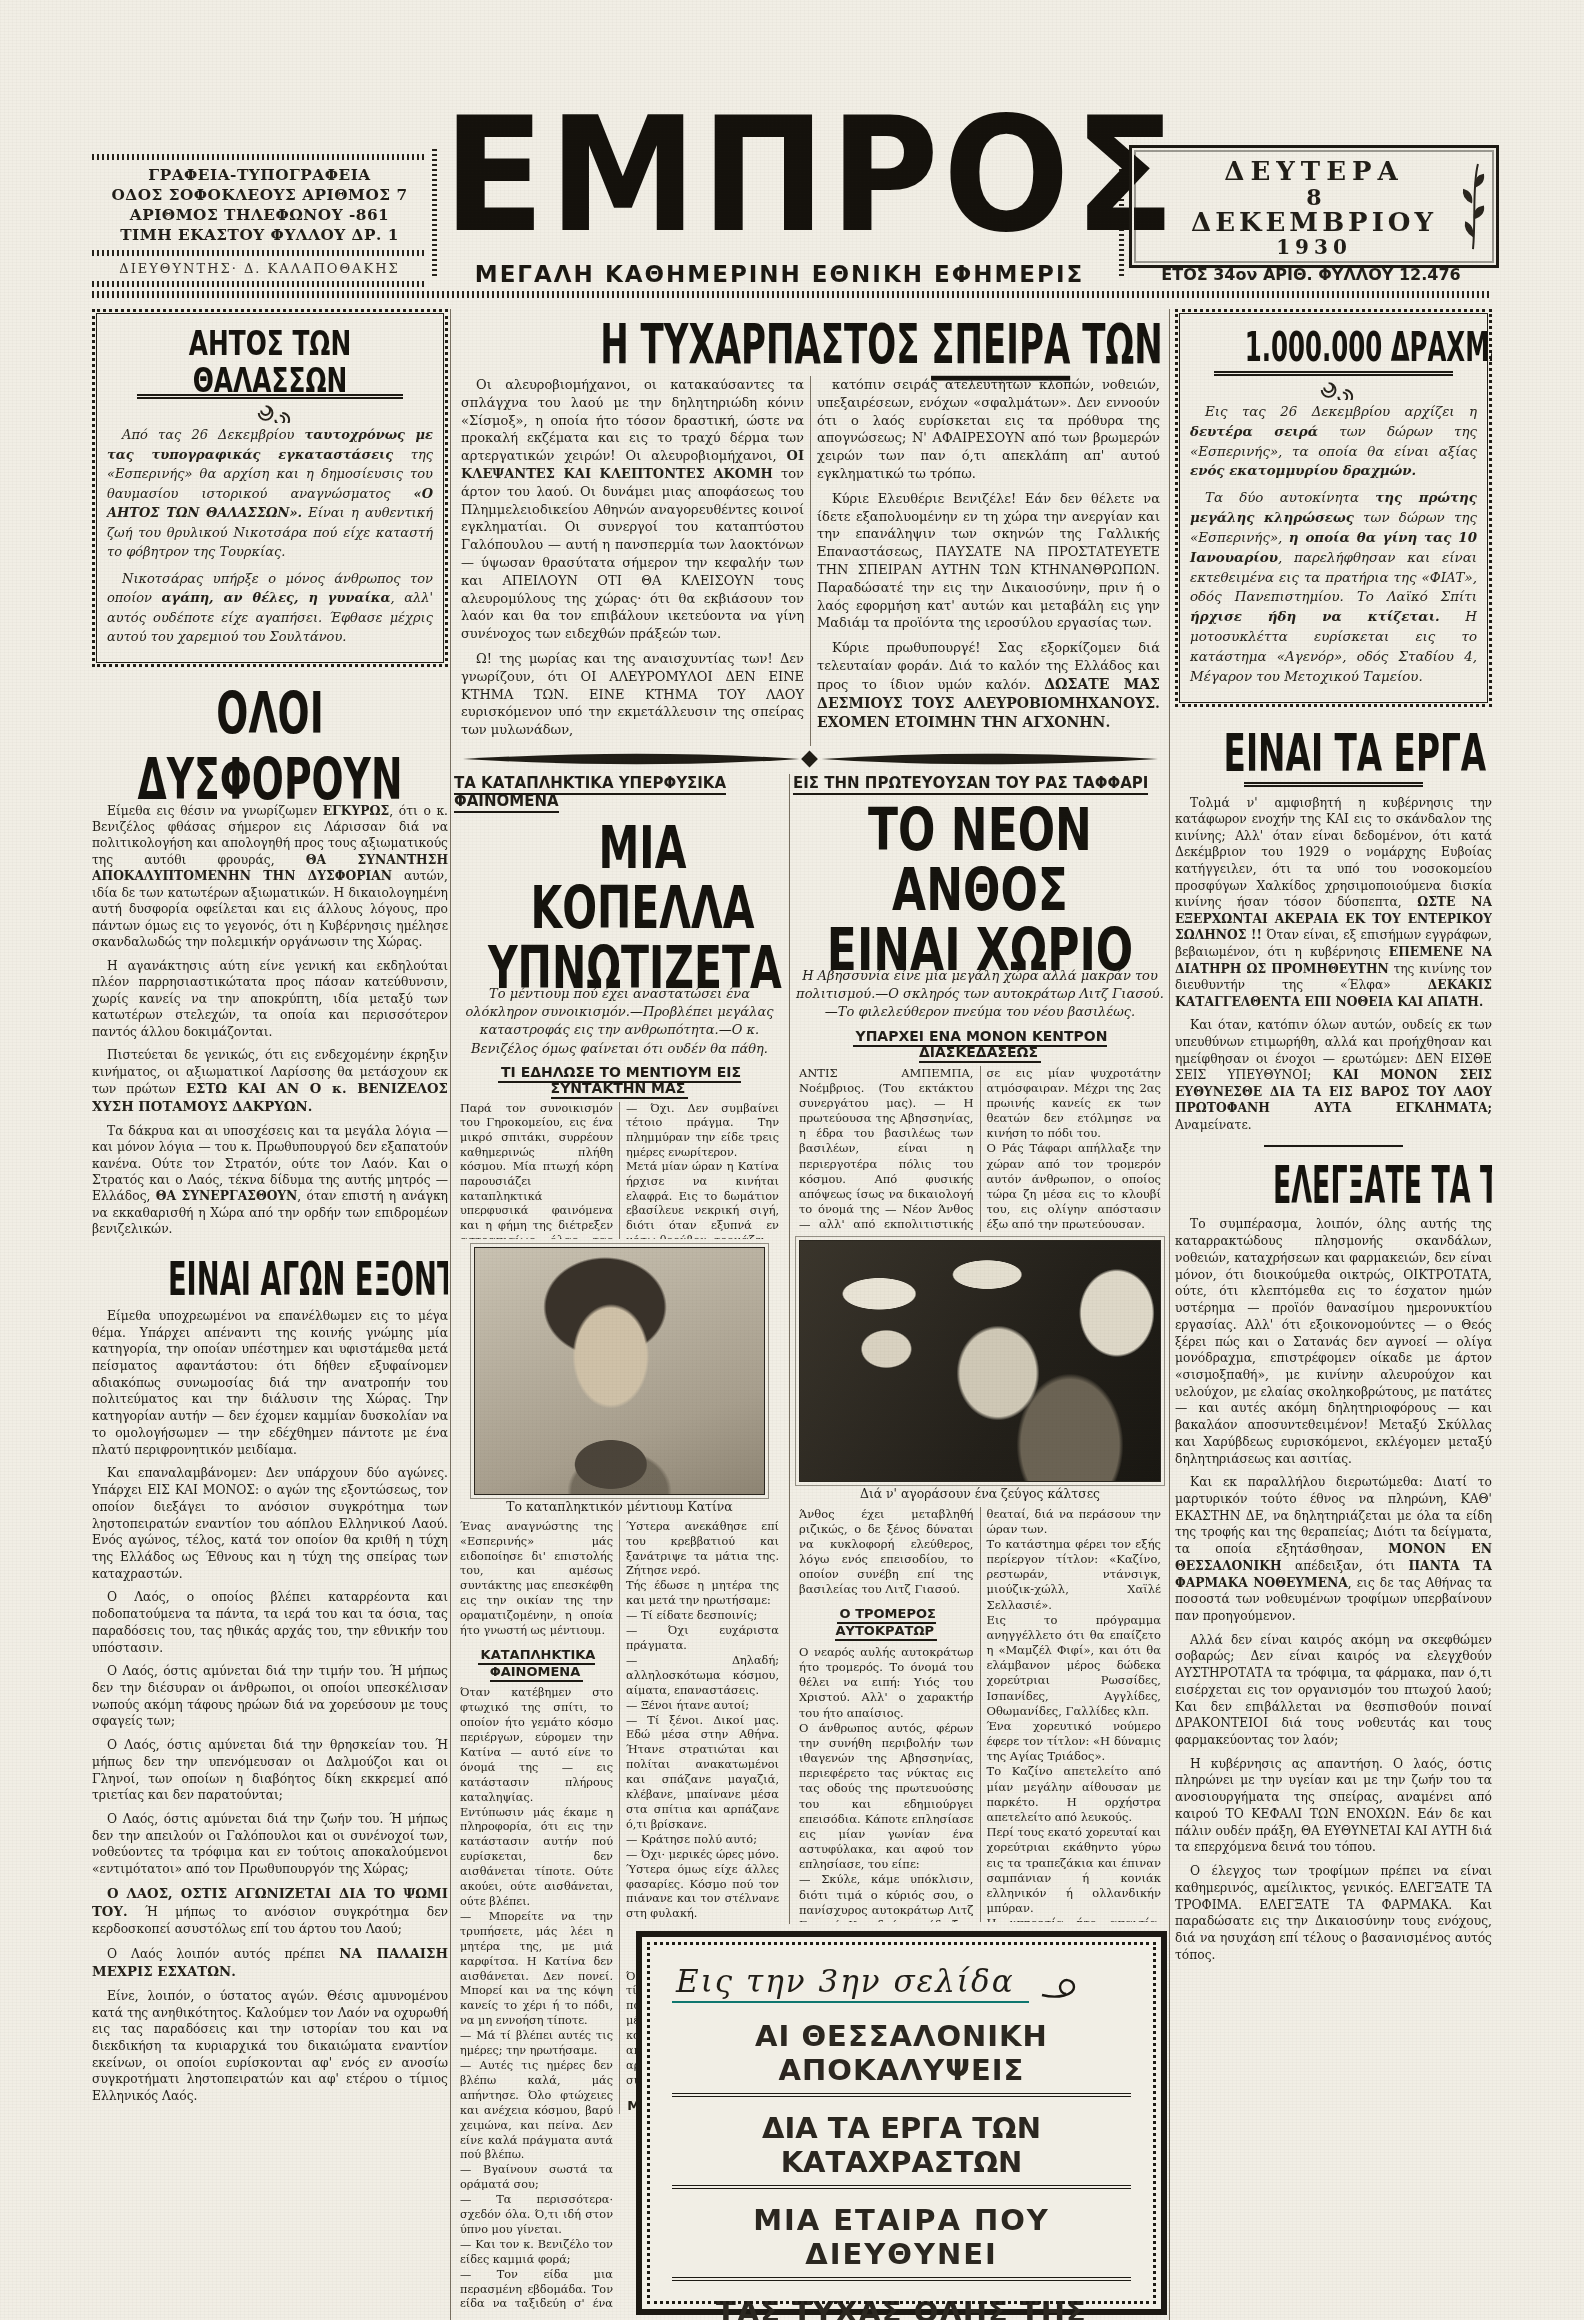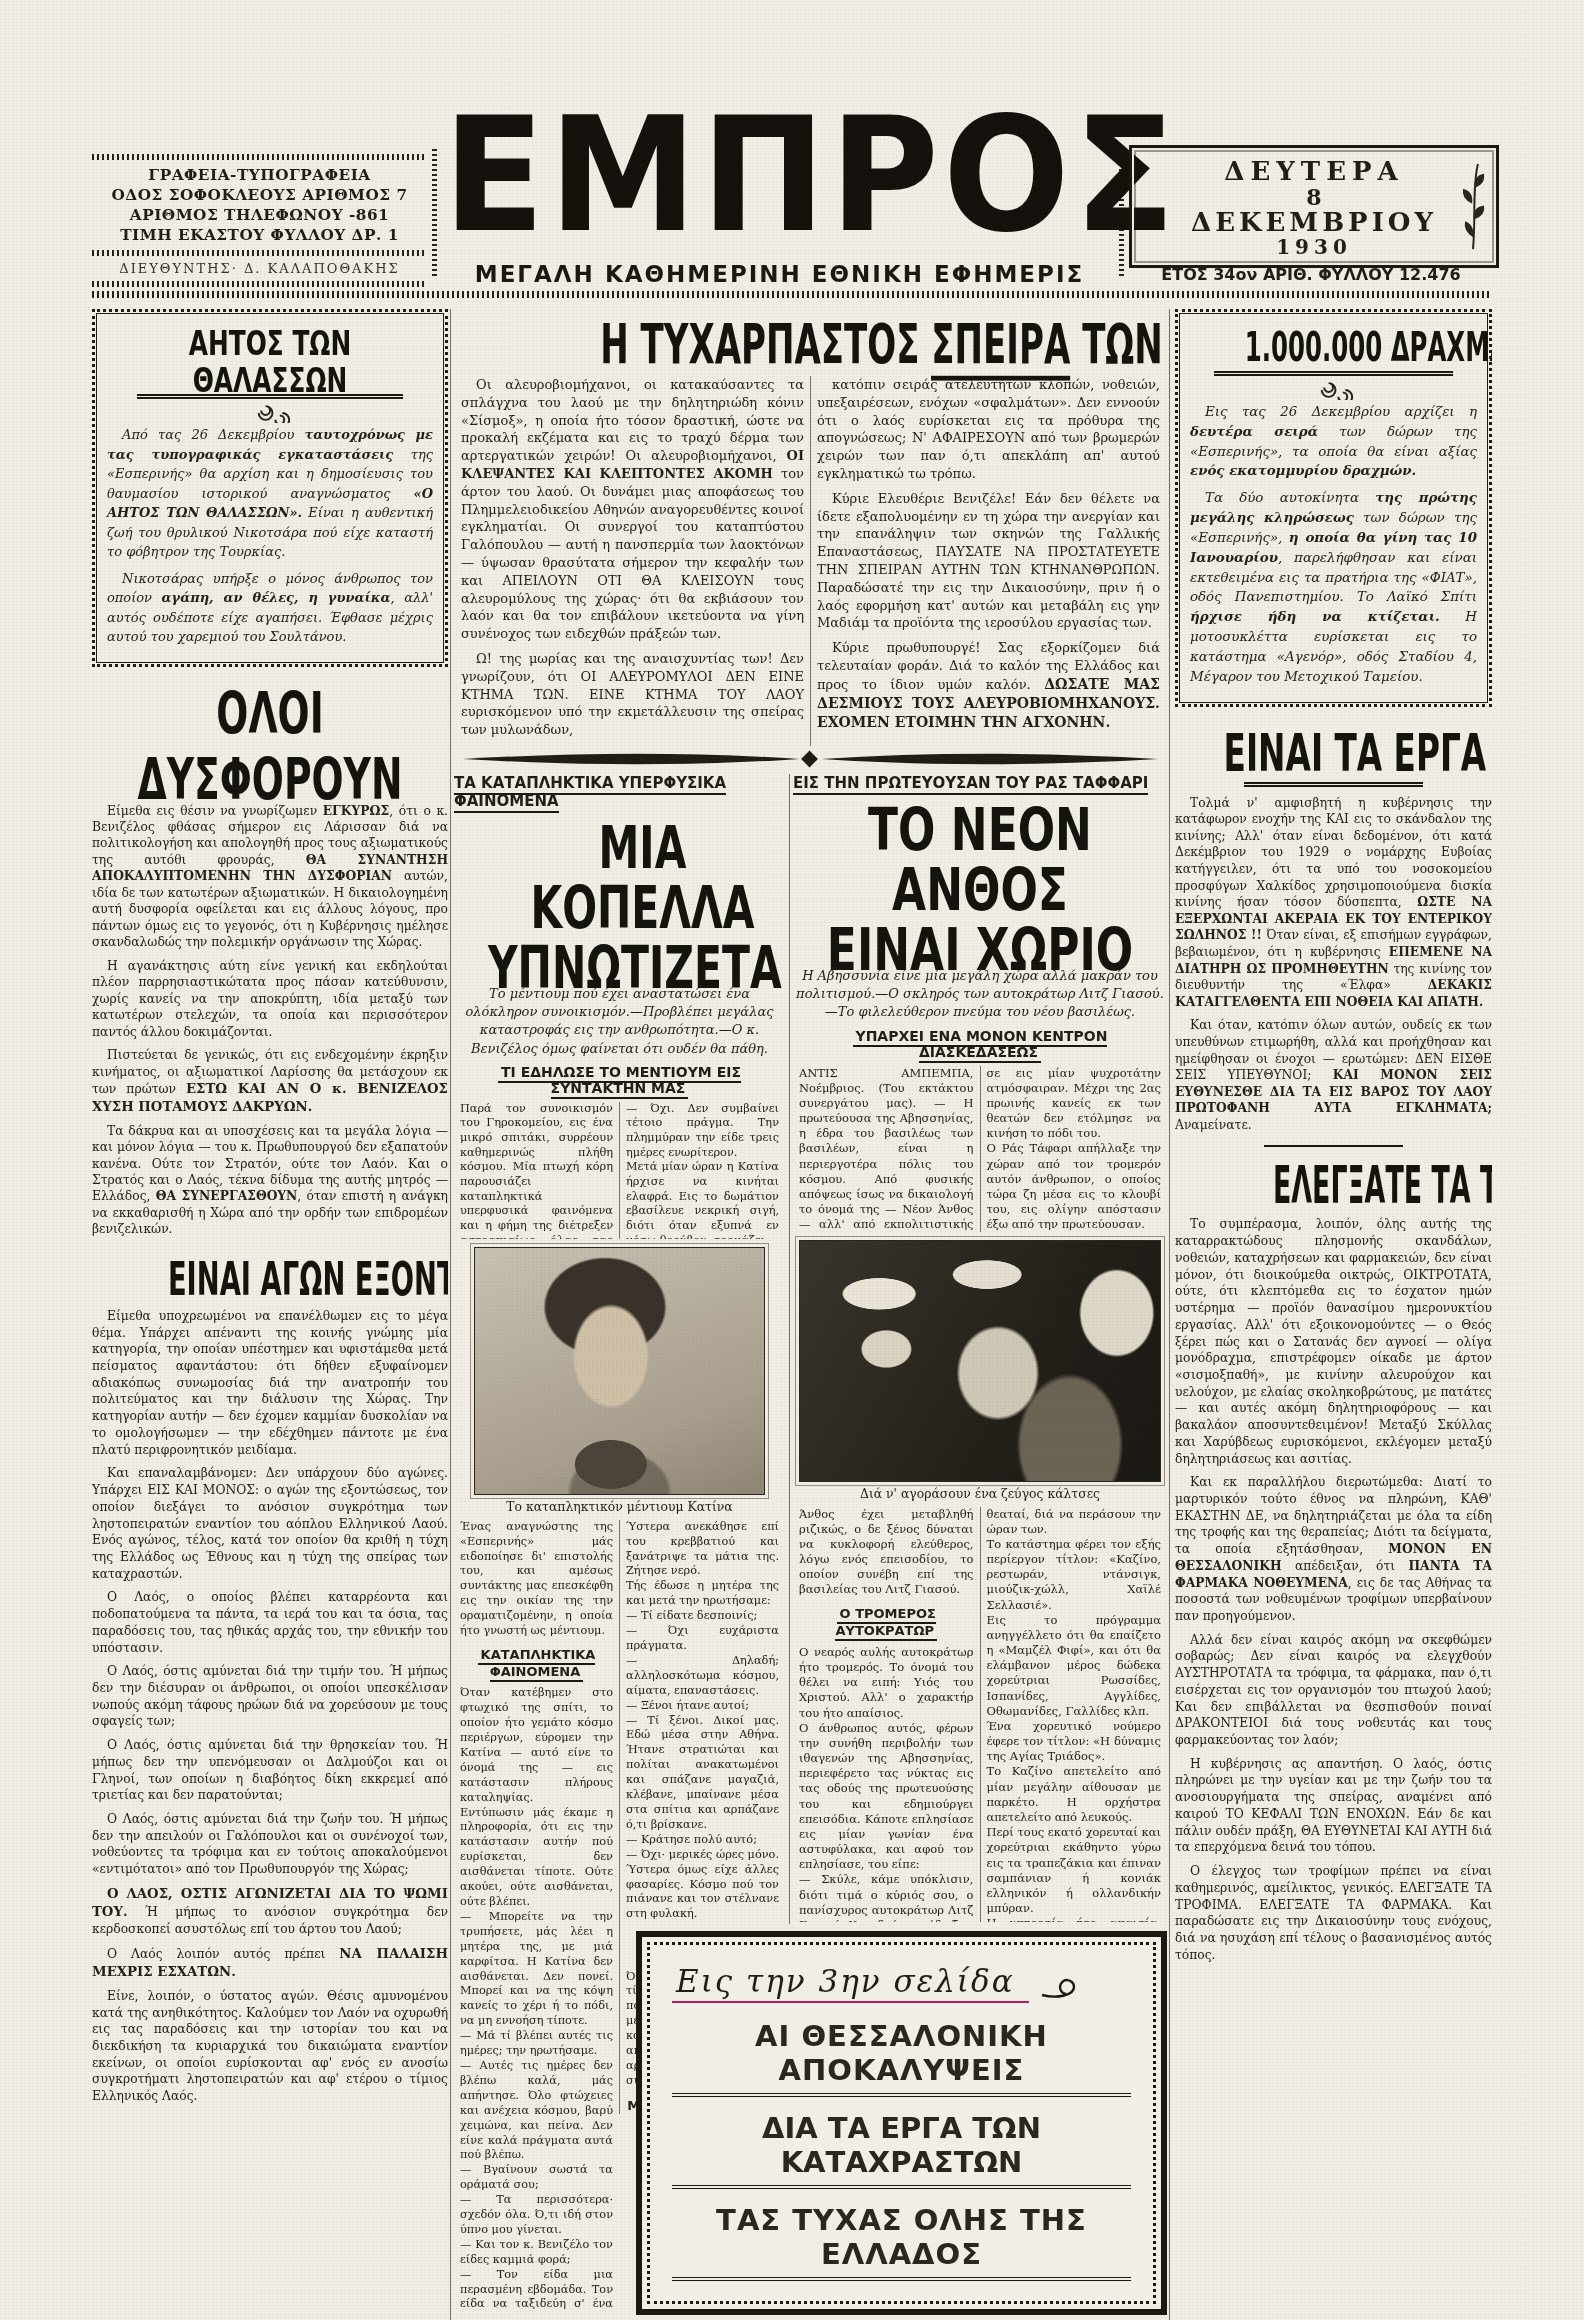--- a/index.html
+++ b/index.html
@@ -256,27 +256,28 @@
 Το Καζίνο απετελείτο από μίαν μεγάλην αίθουσαν με παρκέτο. Η ορχήστρα απετελείτο από λευκούς.
 Περί τους εκατό χορευταί και χορεύτριαι εκάθηντο γύρω εις τα τραπεζάκια και έπιναν σαμπάνιαν ή κονιάκ ελληνικόν ή ολλανδικήν μπύραν.
 Η υπηρεσία ήτο απαισία, αποτελουμένη από αγροίκους ανθρώπους, αντιπροσωπεύοντας όλας τας φυλάς του Ισραήλ.</p>
 
       </div>
     </div>
   </div>
 
   <div class="abs" style="left:636px;top:1931px;width:531px;height:384px;background:#f1eee5;z-index:5;
        border:6px solid #1c1913;outline:3px dotted #1c1913;outline-offset:-14px;box-sizing:border-box;padding:26px 30px 10px;">
-    <div style="font-style:italic;font-size:31px;letter-spacing:2px;border-bottom:2px solid #be185d;display:inline-block;padding:0 14px 2px 4px;">Εις την 3ην σελίδα</div>
+    <div style="font-style:italic;font-size:31px;letter-spacing:2px;border-bottom:2px solid #0f766e;display:inline-block;padding:0 14px 2px 4px;">Εις την 3ην σελίδα</div>
     <svg style="vertical-align:middle;margin-left:6px;" width="40" height="26" viewBox="0 0 40 26">
       <path d="M2 20 C18 24 34 20 34 12 a7 7 0 1 0 -8 7" stroke="#1c1913" stroke-width="2.4" fill="none"></path>
     </svg>
     <div class="sans" style="margin-top:16px;">
       <div style="font-weight:bold;font-size:29px;letter-spacing:1px;text-align:center;border-bottom:4px double #1c1913;padding-bottom:6px;margin-bottom:14px;color:#2b2720;">ΑΙ ΘΕΣΣΑΛΟΝΙΚΗ ΑΠΟΚΑΛΥΨΕΙΣ</div>
       <div style="font-weight:bold;font-size:29px;letter-spacing:0px;text-align:center;border-bottom:4px double #1c1913;padding-bottom:6px;margin-bottom:14px;color:#2b2720;">ΔΙΑ ΤΑ ΕΡΓΑ ΤΩΝ ΚΑΤΑΧΡΑΣΤΩΝ</div>
+      <div style="font-weight:bold;font-size:29px;letter-spacing:2px;text-align:center;border-bottom:4px double #1c1913;padding-bottom:6px;margin-bottom:14px;color:#2b2720;">ΜΙΑ ΕΤΑΙΡΑ ΠΟΥ ΔΙΕΥΘΥΝΕΙ</div>
       <div style="font-weight:bold;font-size:29px;letter-spacing:1px;text-align:center;border-bottom:4px double #1c1913;padding-bottom:6px;color:#2b2720;">ΤΑΣ ΤΥΧΑΣ ΟΛΗΣ ΤΗΣ ΕΛΛΑΔΟΣ</div>
     </div>
   </div>
 
   <div class="abs" style="left:1175px;top:309px;width:317px;height:2010px;overflow:hidden;">
 
     <div class="dotbox">
       <div class="headline-center">
         <span class="cond sans" style="font-size:33px;transform:scale(.74,1.25);white-space:nowrap;">1.000.000 ΔΡΑΧΜΑΙ !..</span>
       </div>

